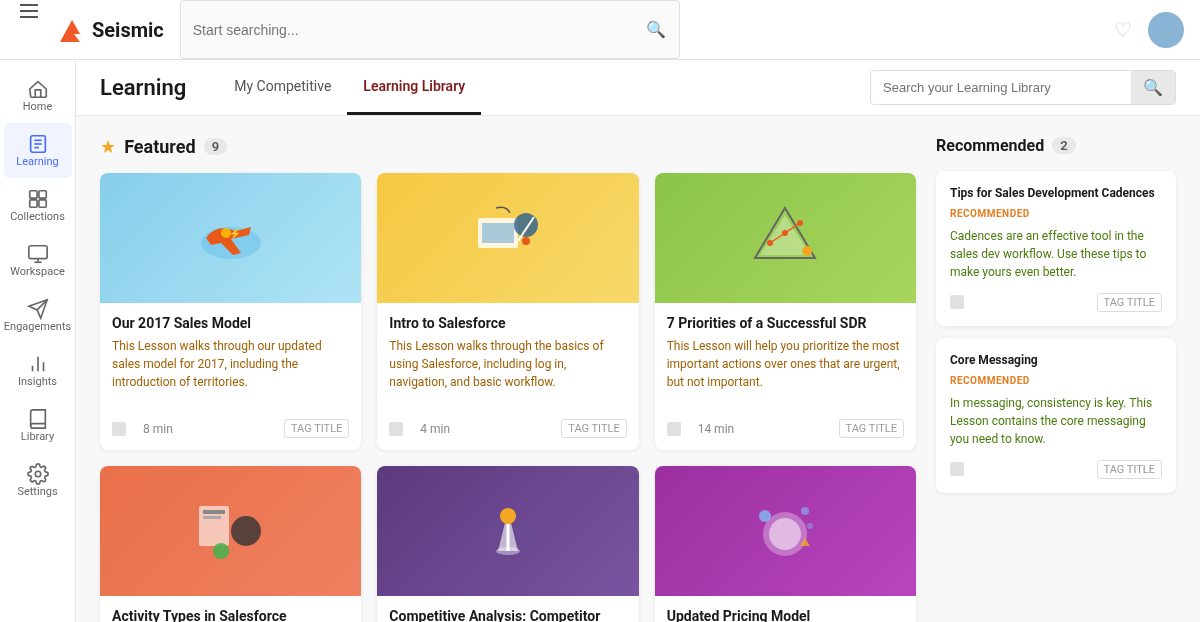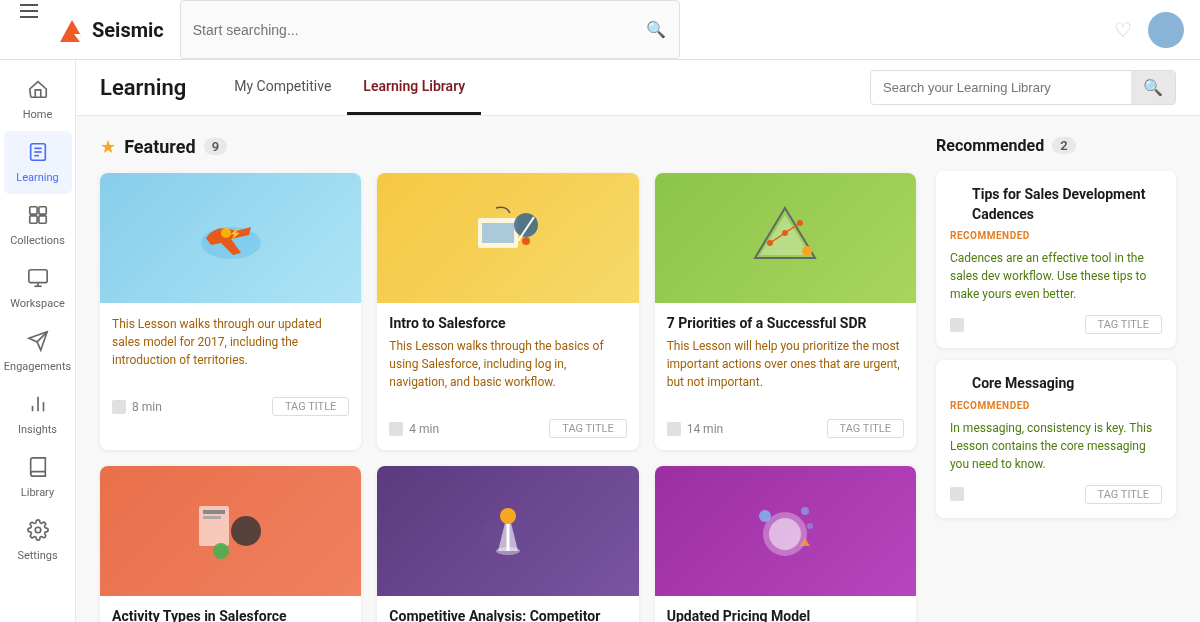--- a/index.html
+++ b/index.html
@@ -16,21 +16,21 @@
     .search-bar .search-icon-top { color: #999; font-size: 16px; }
     .topbar-right { margin-left: auto; display: flex; align-items: center; gap: 16px; }
     .heart-icon { font-size: 20px; color: #ccc; cursor: pointer; }
     .avatar { width: 36px; height: 36px; border-radius: 50%; background: #8ab4d6; cursor: pointer; }
 
     
     .layout { display: flex; flex: 1; overflow: hidden; }
 
     
     .sidebar { width: 76px; background: #fff; border-right: 1px solid #e8e8e8; display: flex; flex-direction: column; align-items: center; padding: 8px 0; flex-shrink: 0; }
-    .sidebar-item { display: flex; flex-direction: column; align-items: center; gap: 8px; padding: 10px 8px; cursor: pointer; border-radius: 6px; width: 68px; color: #666; }
+    .sidebar-item { display: flex; flex-direction: column; align-items: center; gap: 0; padding: 10px 8px; cursor: pointer; border-radius: 6px; width: 68px; color: #666; }
     .sidebar-item.active { background: #f0f4ff; color: #4a6cf7; }
     .sidebar-item svg { width: 22px; height: 22px; }
     .sidebar-item .label { font-size: 11px; text-align: center; }
 
     
     .main { flex: 1; overflow-y: auto; background: #f8f8f8; }
 
     
     .page-header { background: #fff; padding: 0 24px; display: flex; align-items: center; border-bottom: 1px solid #e8e8e8; height: 56px; }
     .page-title { font-size: 22px; font-weight: 600; color: #1a1a1a; margin-right: 32px; }
@@ -50,30 +50,30 @@
     .count-badge { background: #e8e8e8; color: #555; border-radius: 12px; padding: 1px 8px; font-size: 13px; font-weight: 600; }
 
     
     .cards-grid { display: grid; grid-template-columns: repeat(3, 1fr); gap: 16px; }
     .card { background: #fff; border-radius: 8px; overflow: hidden; box-shadow: 0 1px 4px rgba(0,0,0,0.08); cursor: pointer; }
     .card-image { width: 100%; height: 130px; display: block; object-fit: cover; }
     .card-body { padding: 12px; }
     .card-title { font-size: 14px; font-weight: 700; color: #1a1a1a; margin-bottom: 6px; }
     .card-desc { font-size: 12px; color: #a16207; line-height: 1.5; margin-bottom: 28px; min-height: 50px; }
     .card-footer { display: flex; align-items: center; justify-content: space-between; }
-    .card-time { display: flex; align-items: center; gap: 6px; font-size: 12px; color: #888; }
+    .card-time { display: flex; align-items: center; gap: 17px; font-size: 12px; color: #888; }
     .time-icon { width: 14px; height: 14px; background: #e0e0e0; border-radius: 2px; display: inline-block; }
-    .card-tag { font-size: 11px; color: #999; border: 1px solid #ddd; border-radius: 3px; padding: 2px 12px; }
+    .card-tag { font-size: 11px; color: #999; border: 1px solid #ddd; border-radius: 3px; padding: 2px 6px; }
 
     
     .recommended-panel { width: 240px; flex-shrink: 0; }
     .recommended-header { display: flex; align-items: center; gap: 8px; margin-bottom: 16px; }
     .recommended-title { font-size: 16px; font-weight: 700; color: #1a1a1a; }
     .rec-card { background: #fff; border-radius: 8px; padding: 14px; box-shadow: 0 1px 4px rgba(0,0,0,0.08); margin-bottom: 12px; cursor: pointer; }
-    .rec-card-title { font-size: 14px; font-weight: 700; color: #1a1a1a; margin-bottom: 6px; line-height: 1.4; margin-left: 22px; }
+    .rec-card-title { font-size: 12px; font-weight: 700; color: #1a1a1a; margin-bottom: 6px; line-height: 1.4; }
     .rec-badge { font-size: 10px; font-weight: 700; color: #e67e22; letter-spacing: 0.5px; margin-bottom: 8px; }
     .rec-desc { font-size: 12px; color: #4d7c0f; line-height: 1.5; margin-bottom: 12px; }
     .rec-footer { display: flex; align-items: center; justify-content: space-between; }
 
     
     .img-plane { background: linear-gradient(135deg, #87ceeb 0%, #aee4f5 100%); display: flex; align-items: center; justify-content: center; font-size: 48px; }
     .img-salesforce { background: linear-gradient(135deg, #f5c842 0%, #f7d96a 100%); display: flex; align-items: center; justify-content: center; font-size: 48px; }
     .img-sdr { background: linear-gradient(135deg, #8cc44a 0%, #a8d65c 100%); display: flex; align-items: center; justify-content: center; font-size: 48px; }
     .img-activity { background: linear-gradient(135deg, #e8704a 0%, #f08060 100%); display: flex; align-items: center; justify-content: center; font-size: 48px; }
     .img-competitor { background: linear-gradient(135deg, #5b3a7e 0%, #7a54a0 100%); display: flex; align-items: center; justify-content: center; font-size: 48px; }
@@ -212,20 +212,21 @@
           <div class="card">
             <div class="card-image img-plane">
               <svg width="80" height="70" viewBox="0 0 80 70" fill="none">
                 <ellipse cx="40" cy="40" rx="30" ry="16" fill="#5bb8e8" opacity="0.4"></ellipse>
                 <path d="M15 35 Q25 20 45 28 L60 24 L58 32 L40 36 L50 50 L42 52 L30 40 L20 42 Z" fill="#e85a1a"></path>
                 <circle cx="35" cy="30" r="5" fill="#ffd700" opacity="0.7"></circle>
                 <text x="38" y="34" font-size="10" fill="#fff">⚡</text>
               </svg>
             </div>
             <div class="card-body">
+              <div class="card-title">Our 2017 Sales Model</div>
               <div class="card-desc">This Lesson walks through our updated sales model for 2017, including the introduction of territories.</div>
               <div class="card-footer">
                 <div class="card-time">
                   <span class="time-icon"></span>
                   <span>8 min</span>
                 </div>
                 <span class="card-tag">TAG TITLE</span>
               </div>
             </div>
           </div>

